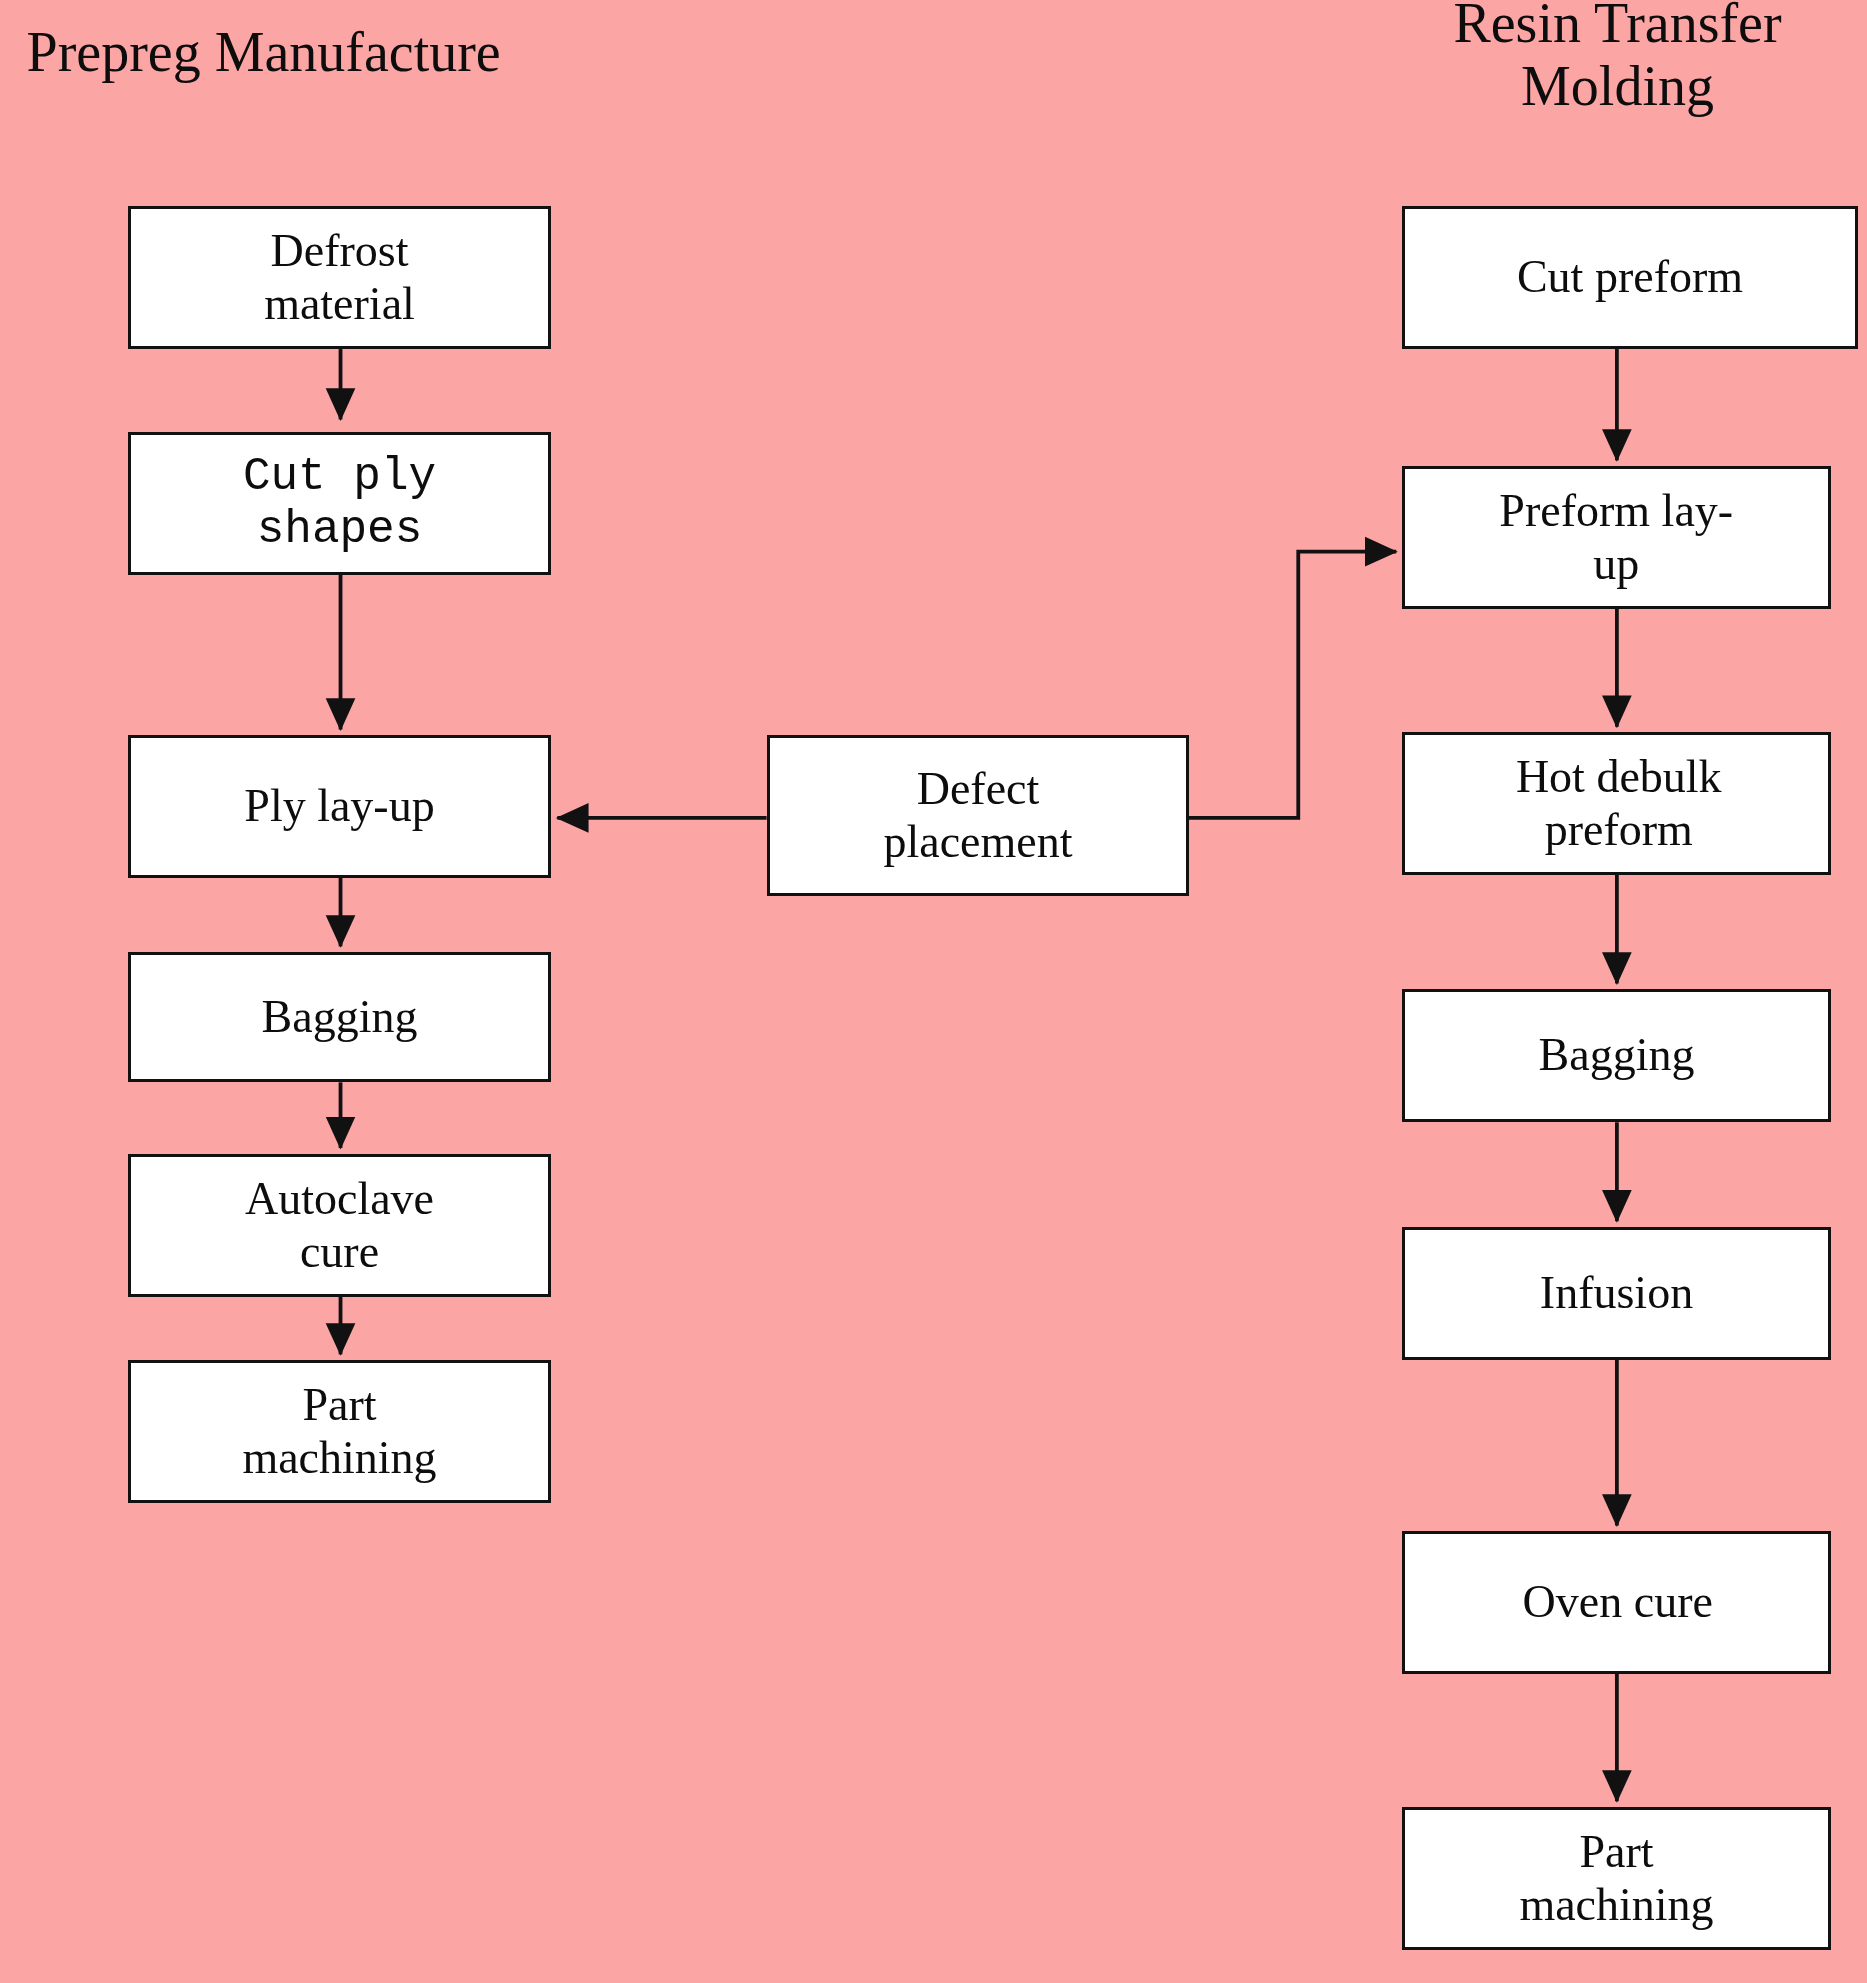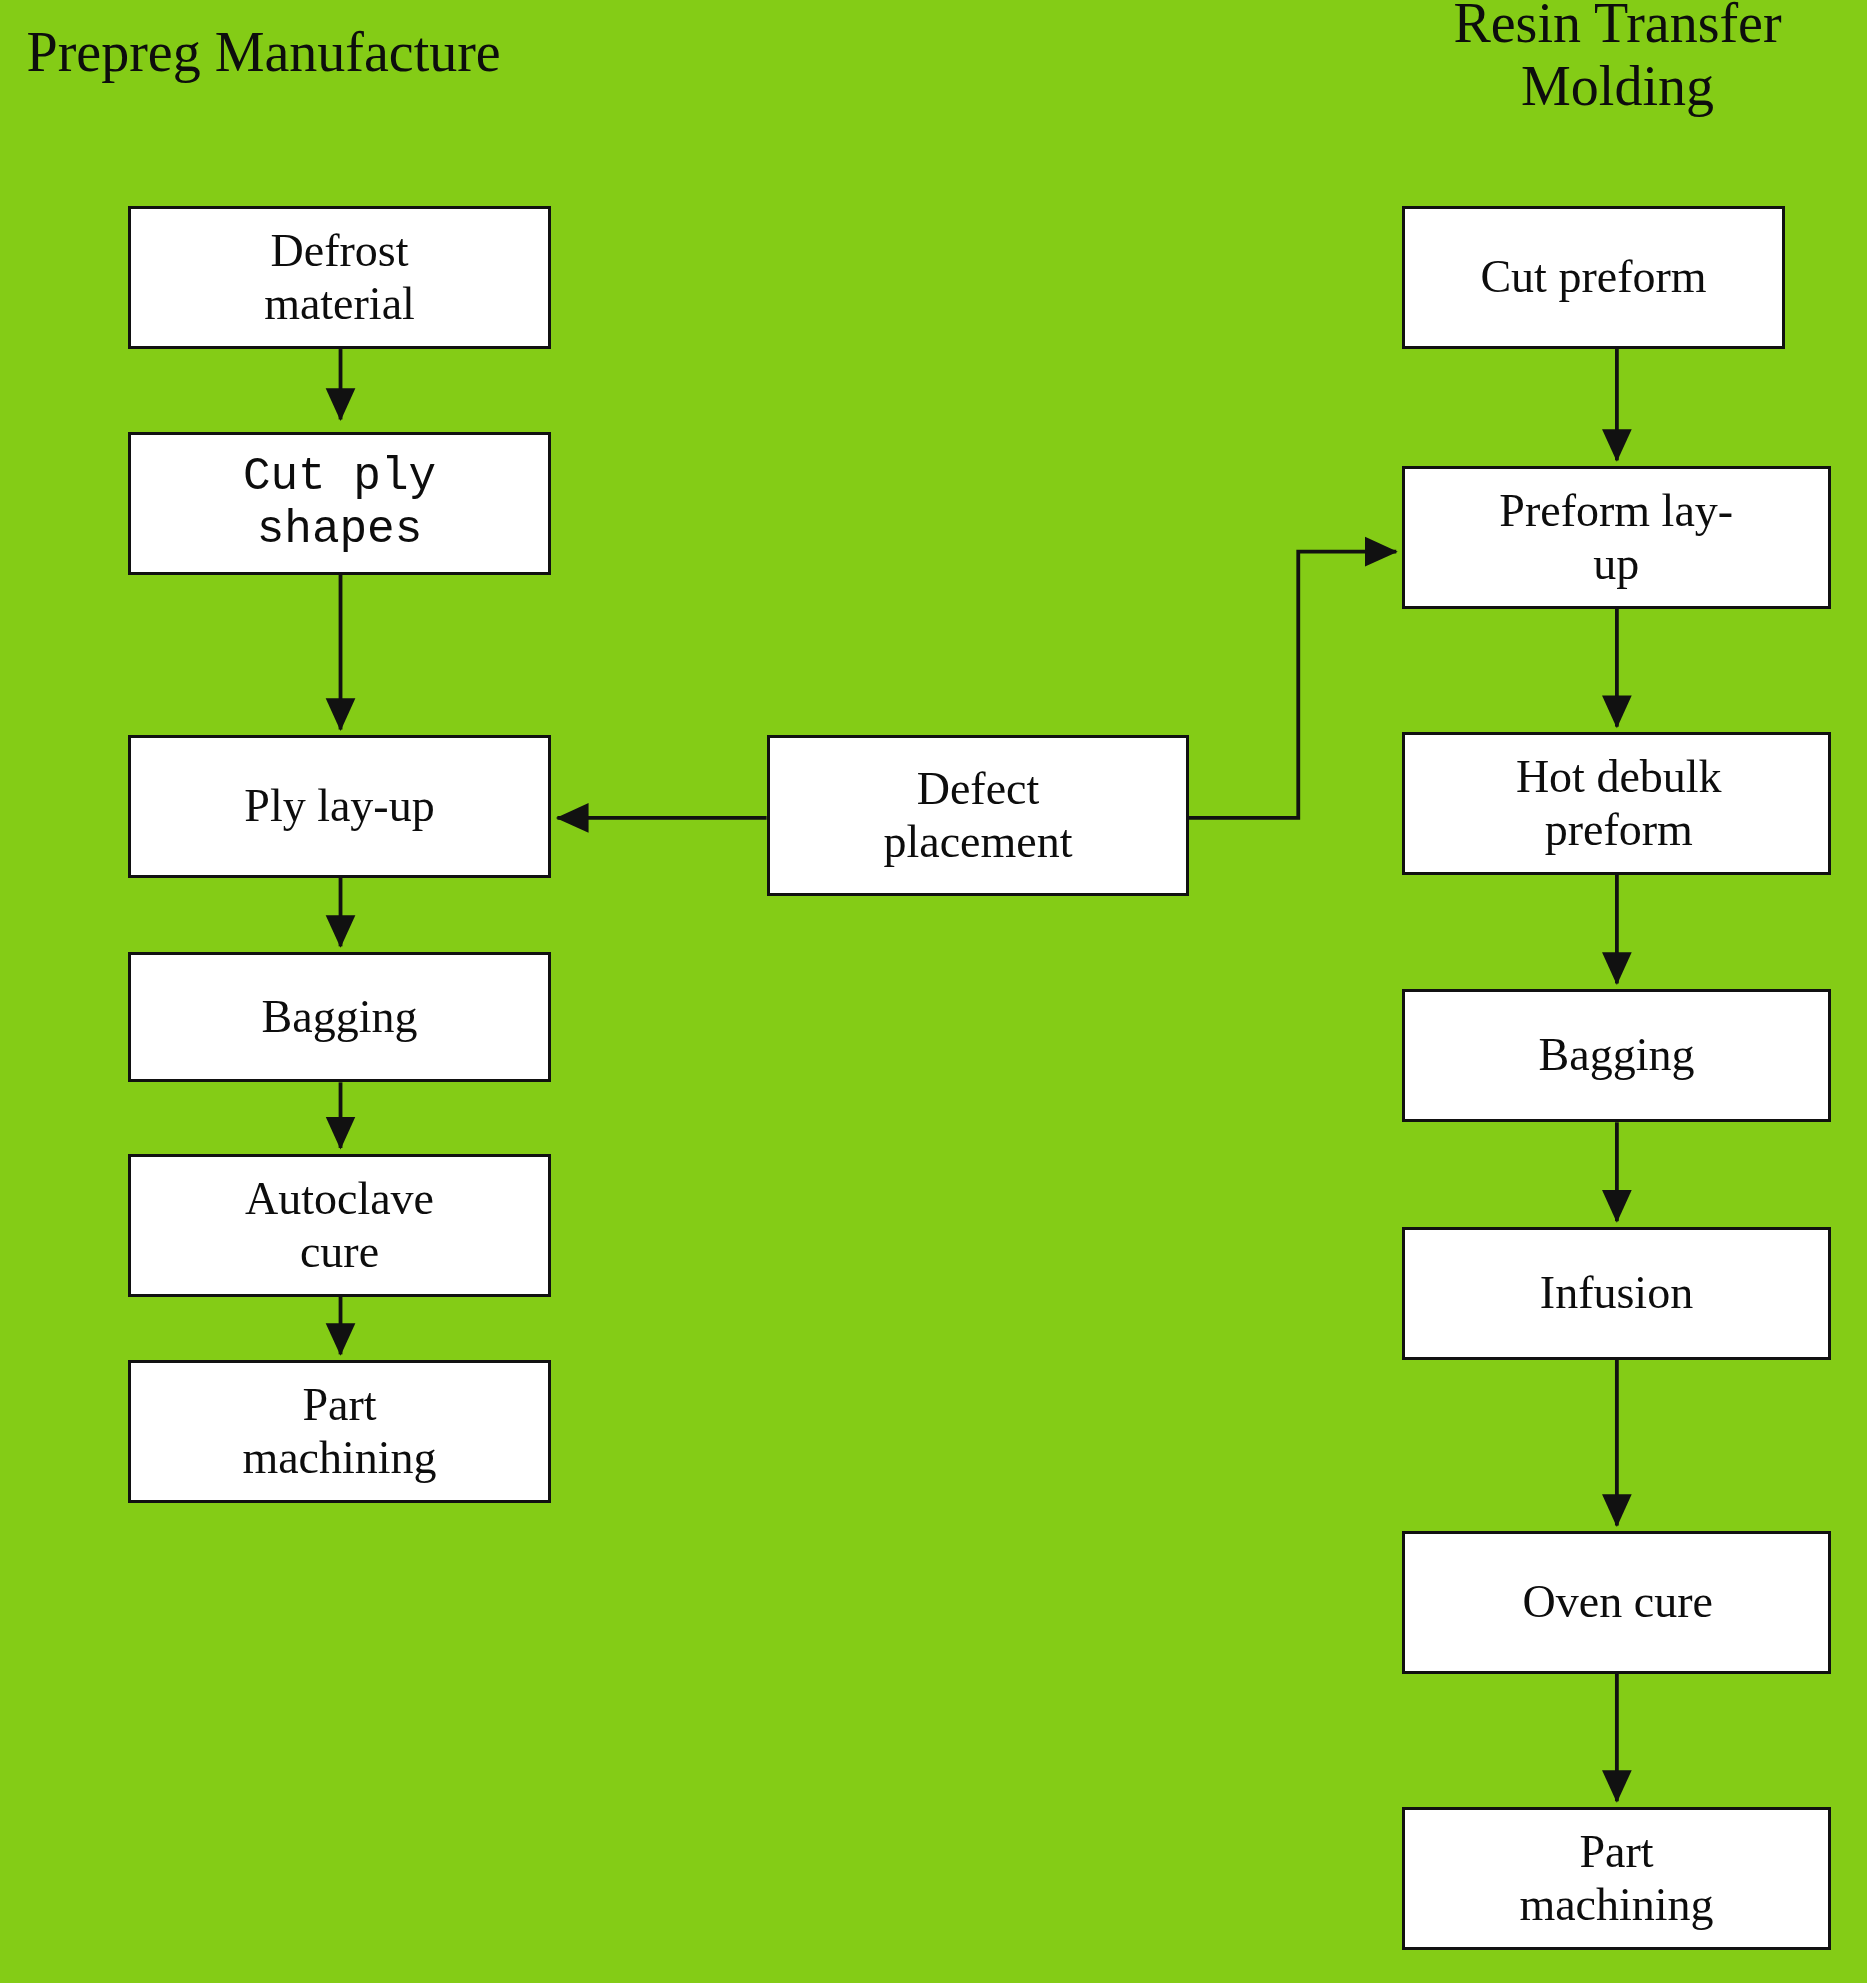--- a/index.html
+++ b/index.html
@@ -5,21 +5,21 @@
 <style>
   html, body {
     margin: 0;
     padding: 0;
     background: #ffffff;
   }
   #canvas {
     position: relative;
     width: 1868px;
     height: 1983px;
-    background: #84cc16;
+    background: #fca5a5;
     font-family: "Liberation Serif", "DejaVu Serif", serif;
     overflow: hidden;
   }
   .col-title {
     position: absolute;
     text-align: center;
     font-size: 56px;
     line-height: 1.12;
     color: #0d0d0d;
     font-weight: 400;
@@ -117,21 +117,21 @@
   <div class="node" style="left:128px; top:1360px; width:423px; height:143px;">
     <span class="node-label">Part
 machining</span>
   </div>
 
   <div class="node" style="left:767px; top:735px; width:422px; height:161px;">
     <span class="node-label">Defect
 placement</span>
   </div>
 
-  <div class="node" style="left:1402px; top:206px; width:383px; height:143px;">
+  <div class="node" style="left:1402px; top:206px; width:456px; height:143px;">
     <span class="node-label">Cut preform</span>
   </div>
 
   <div class="node" style="left:1402px; top:466px; width:429px; height:143px;padding-left:9px;">
     <span class="node-label">Preform lay-
 up</span>
   </div>
 
   <div class="node" style="left:1402px; top:732px; width:429px; height:143px;padding-left:14px;">
     <span class="node-label">Hot debulk

